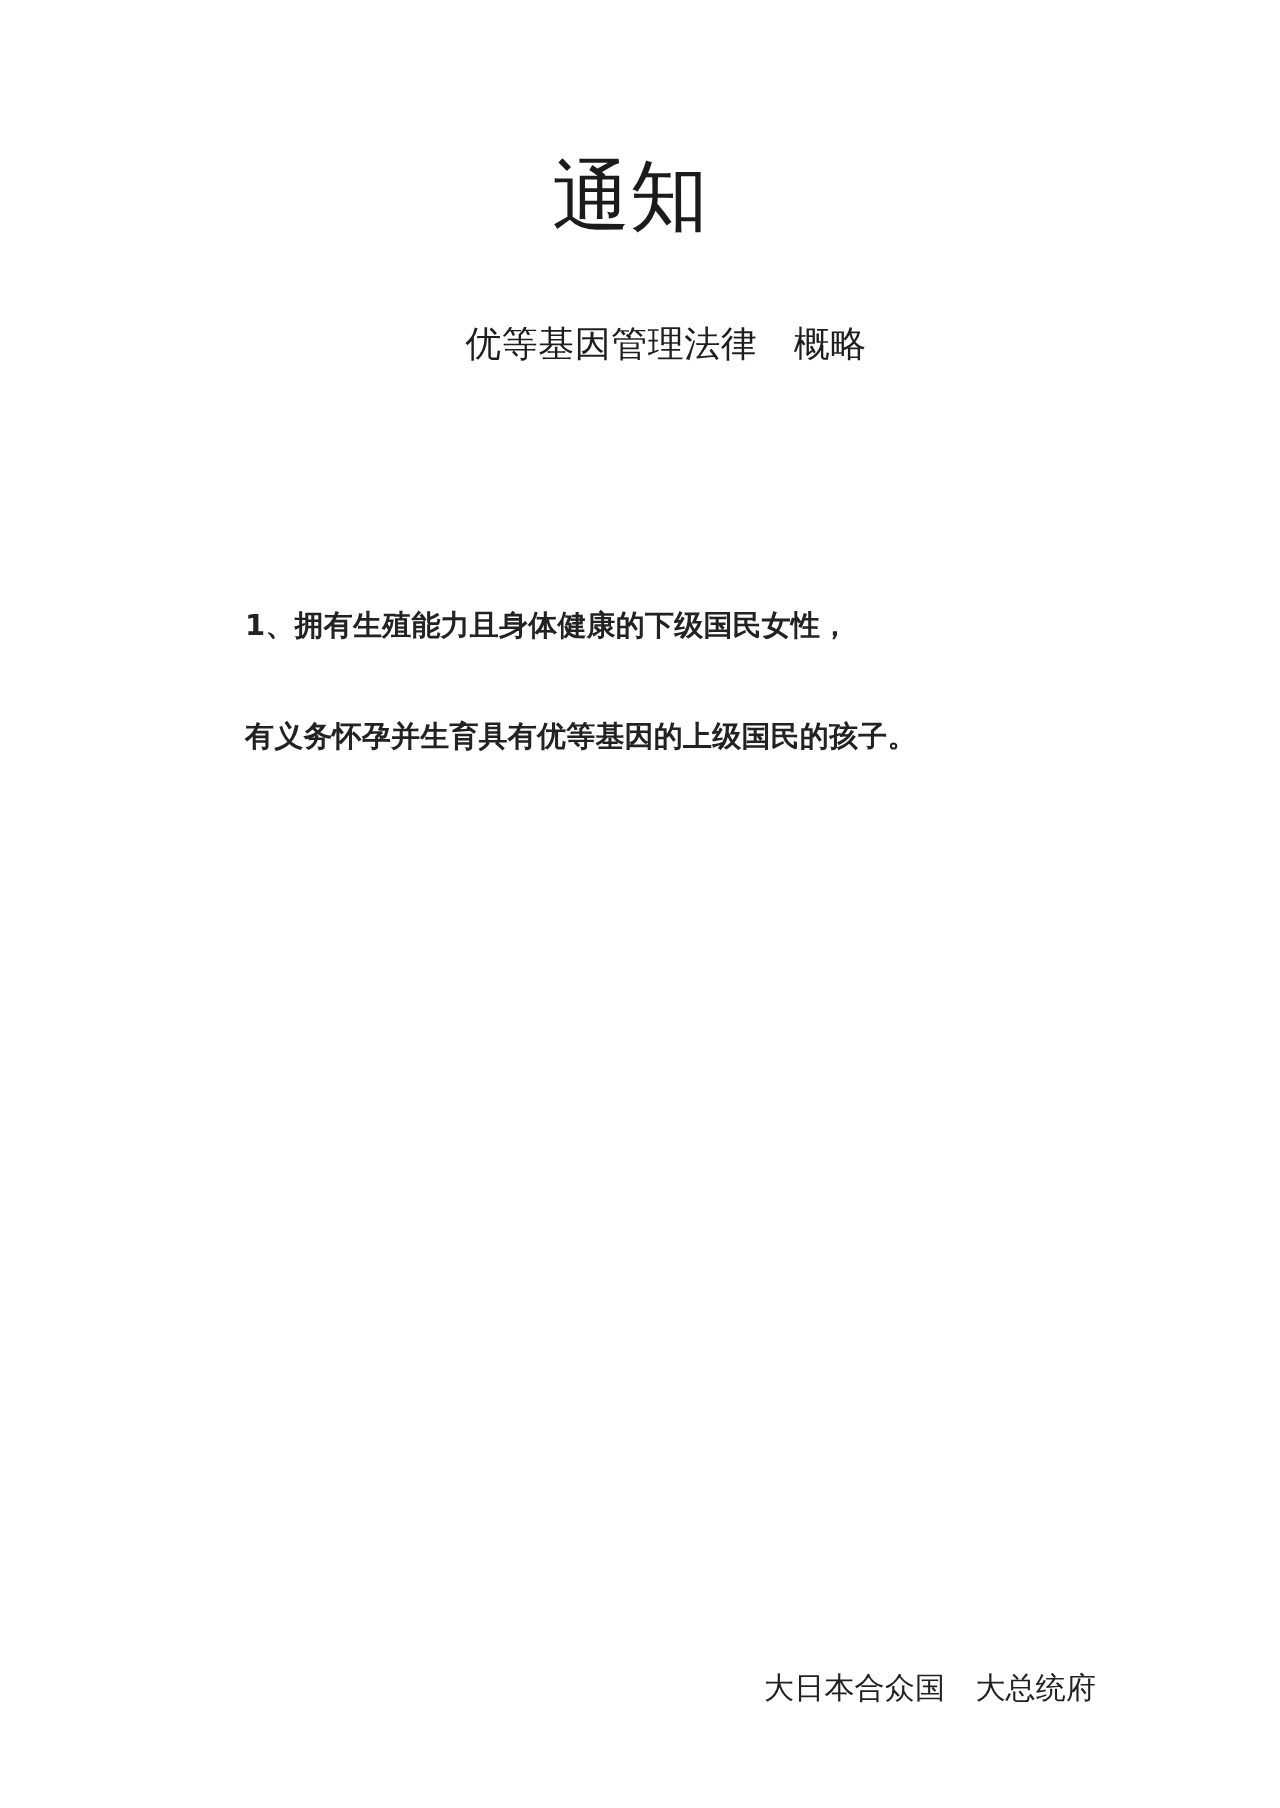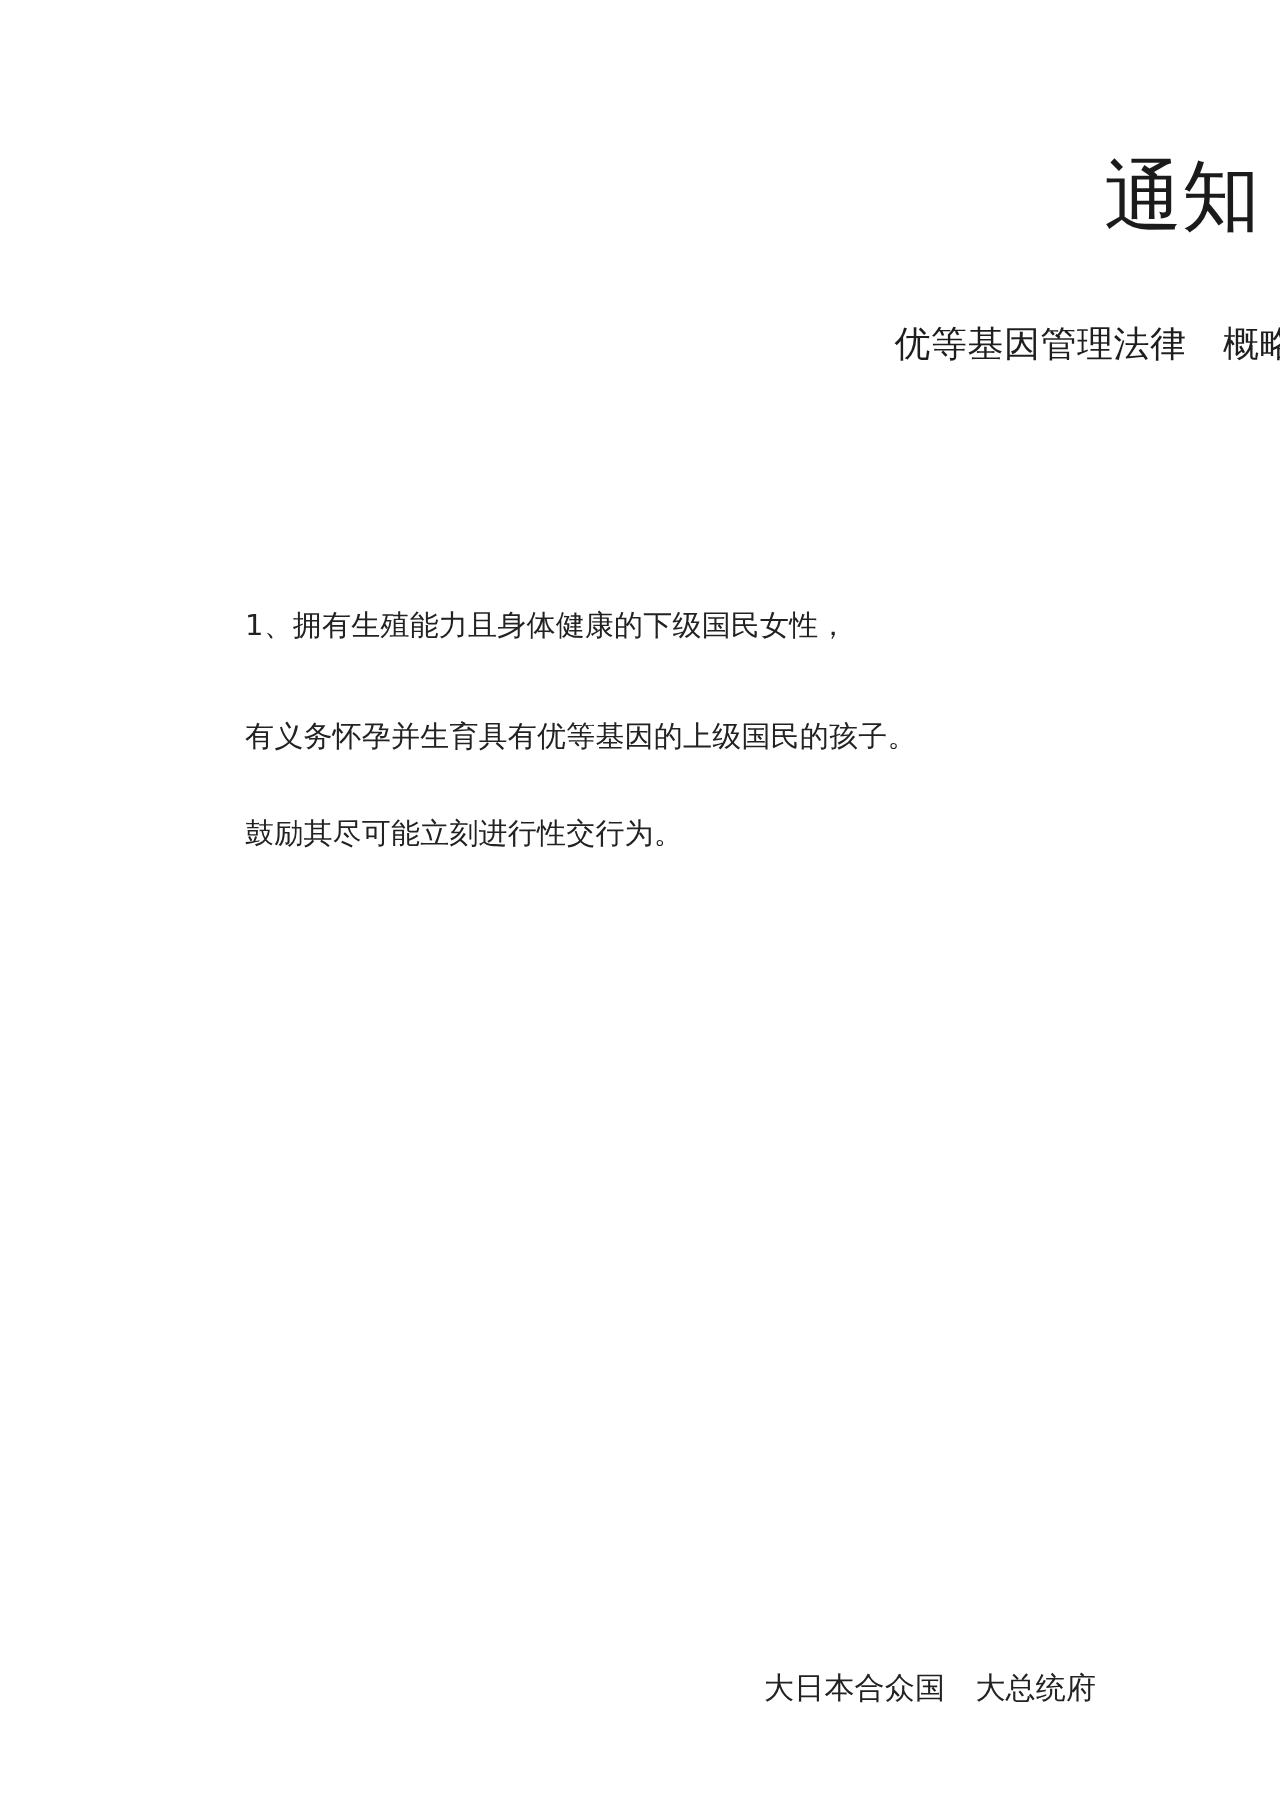--- a/index.html
+++ b/index.html
@@ -17,21 +17,21 @@
     position: relative;
     width: 1280px;
     height: 1808px;
     background: #ffffff;
     overflow: hidden;
   }
   .centered {
     position: absolute;
     left: 0;
     width: 1260px;
-    text-align: right;
+    text-align: center;
     white-space: pre;
   }
   .doc-title {
     top: 152px;
     font-size: 78px;
     line-height: 1.15;
     font-weight: 500;
     letter-spacing: 0px;
     color: #1b1b1b;
   }
@@ -42,21 +42,21 @@
     font-weight: 500;
     letter-spacing: 0.5px;
     color: #1e1e1e;
     padding-left: 36px;
   }
   .clause {
     position: absolute;
     left: 245px;
     font-size: 29px;
     line-height: 37px;
-    font-weight: 400;
+    font-weight: 700;
     letter-spacing: 0.2px;
     color: #222222;
     white-space: pre;
   }
   .clause-1 { top: 533px; }
   .clause-2 { top: 741px; }
   .clause-3 { top: 996px; }
   .signature {
     position: absolute;
     left: 764px;
@@ -77,21 +77,20 @@
   <div class="centered doc-title">通知</div>
 
   <div class="centered doc-subtitle">优等基因管理法律　概略</div>
 
   <div class="clause clause-1">
     <div>1、拥有生殖能力且身体健康的下级国民女性，</div>
     <div>有义务怀孕并生育具有优等基因的上级国民的孩子。</div>
   </div>
 
   <div class="clause clause-2">
-    <div>鼓励其尽可能立刻进行性交行为。</div>
   </div>
 
   <div class="clause clause-3">
   </div>
 
   <div class="signature">大日本合众国　大总统府</div>
 
 </div>
 
 </body></html>

